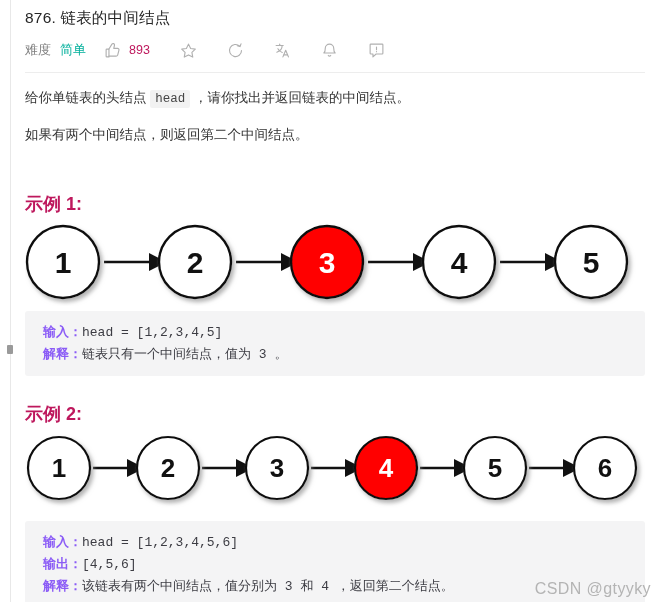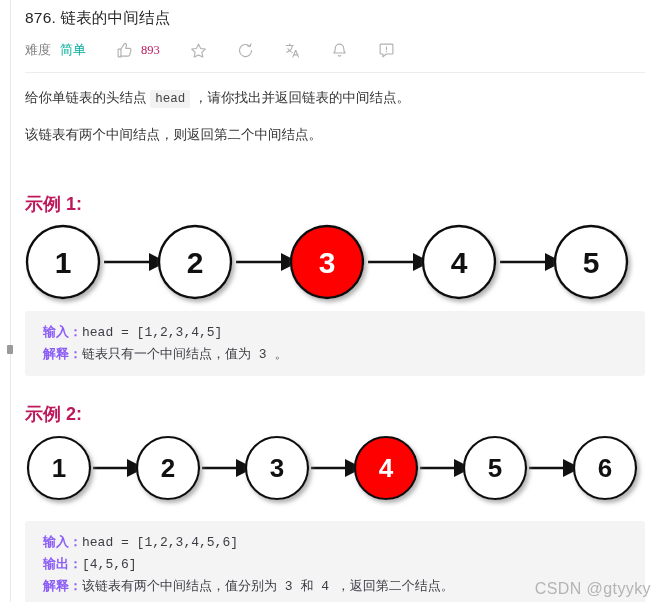--- a/index.html
+++ b/index.html
@@ -55,31 +55,30 @@
   }
 
   .toolbar {
     position: absolute;
     left: 25px;
     top: 38px;
     height: 24px;
     display: flex;
     align-items: center;
     white-space: nowrap;
-    font-family: Liberation Serif, serif;
   }
   .diff-label {
     font-size: 13px;
     color: #808080;
     margin-right: 9px;
   }
   .diff-value {
     font-size: 13px;
     color: #00af9b;
-    margin-right: 30px;
+    margin-right: 18px;
   }
   .tb-item {
     display: flex;
     align-items: center;
     margin-right: 30px;
     color: #b0b0b0;
   }
   .tb-item svg { display: block; }
   .like-count {
     font-size: 12.5px;
@@ -244,21 +243,21 @@
         </svg>
       </span>
     </span>
   </div>
 
   <div class="divider"></div>
 
   <div class="desc p1">
     <span>给你单链表的头结点</span> <code class="inline">head</code> <span>，请你找出并返回链表的中间结点。</span>
   </div>
-  <div class="desc p2">该链表有两个中间结点，则返回第二个中间结点。</div>
+  <div class="desc p2">如果有两个中间结点，则返回第二个中间结点。</div>
 
   <div class="ex-heading ex1-heading">示例 1:</div>
 
   <div class="diagram d1">
     <svg width="620" height="88" viewBox="0 0 620 88">
       <defs>
         <marker id="ah1" viewBox="0 0 10 10" refX="9" refY="5" markerWidth="7" markerHeight="7" orient="auto">
           <path d="M0,0 L10,5 L0,10 z" fill="#111"></path>
         </marker>
         <filter id="sh1" x="-35%" y="-35%" width="180%" height="180%">

